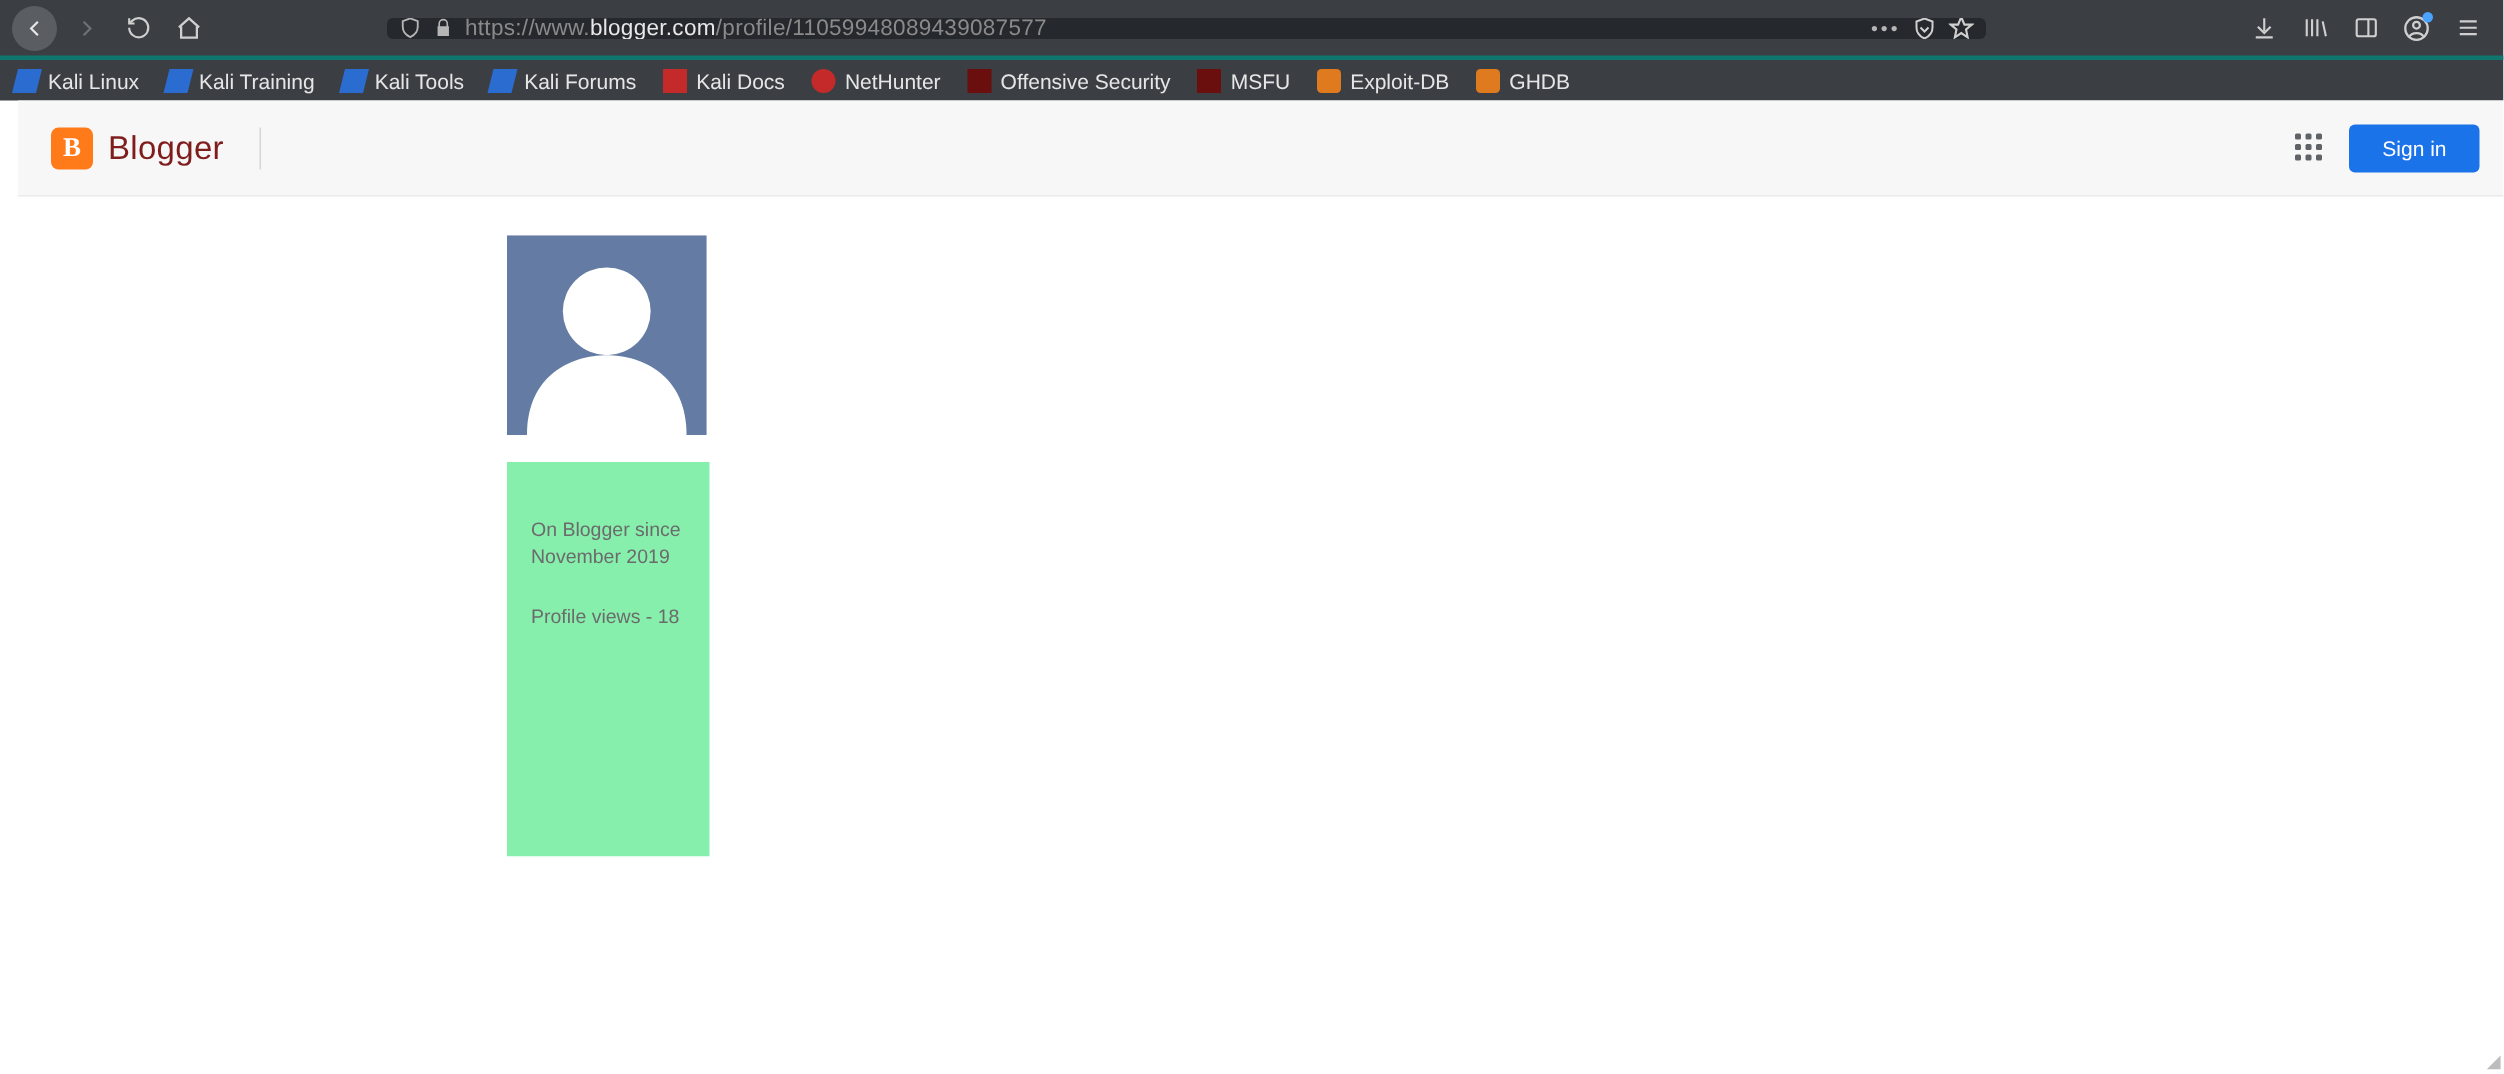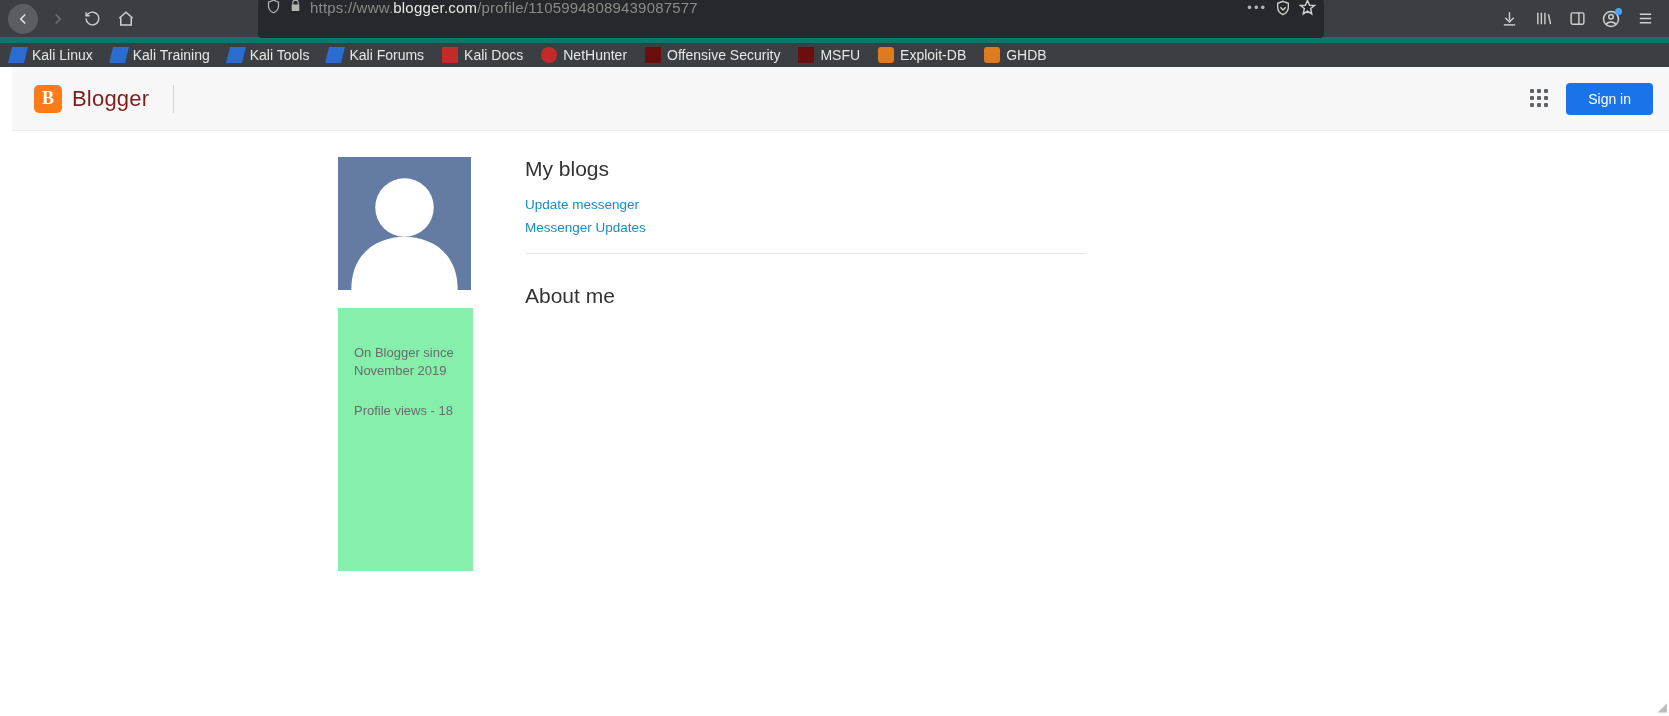--- a/index.html
+++ b/index.html
@@ -4,32 +4,32 @@
 <style>
   * { box-sizing: border-box; margin: 0; padding: 0; }
   body { font-family: Arial, Helvetica, sans-serif; background: #fff; width: 1669px; }
 
   
   .browser-chrome { background: #3b3f44; color: #d0d0d0; font-size: 13px; }
   .nav-row { display: flex; align-items: center; height: 37px; padding: 0 8px; gap: 6px; }
   .nav-btn { width: 28px; height: 28px; display: flex; align-items: center; justify-content: center; border-radius: 4px; color: #bfbfbf; }
   .nav-btn.back-wrap { background: #5a5e63; border-radius: 50%; width: 30px; height: 30px; }
   .nav-btn.dim { color: #6d7075; }
-  .url-wrap { display:flex; align-items:flex-start; flex: 0 0 1066px; margin-left: 112px; background: #25282c; border-radius: 4px; height: 39px; padding: 0 8px; gap: 8px; overflow:hidden; }
+  .url-wrap { display:flex; align-items:center; flex: 0 0 1066px; margin-left: 112px; background: #25282c; border-radius: 4px; height: 14px; padding: 0 8px; gap: 8px; overflow:hidden; }
   .url-wrap .shield, .url-wrap .lock { color:#b5b5b5; display:flex; align-items:center; }
   .url-text { flex:1; white-space:nowrap; font-size:15px; color:#8a8a8a; letter-spacing:.2px; }
   .url-text .scheme { color:#8a8a8a; }
   .url-text .host { color:#e8e8e8; }
   .url-right { display:flex; align-items:center; gap:8px; color:#b5b5b5; }
   .right-icons { margin-left:auto; display:flex; align-items:center; gap:14px; padding-right:6px; color:#cfcfcf; }
   .right-icons .icon { width:20px; height:20px; display:flex; align-items:center; justify-content:center; position:relative; }
   .dot-badge { position:absolute; top:-1px; right:-1px; width:7px; height:7px; border-radius:50%; background:#4aa3ff; }
 
   
-  .bm-row { display:flex; align-items:center; height:30px; padding:0 10px; gap:18px; font-size:14px; color:#e6e6e6; border-top:6px solid #0f766e; }
+  .bm-row { display:flex; align-items:center; height:30px; padding:0 10px; gap:18px; font-size:14px; color:#e6e6e6; border-top:3px solid #0f766e; }
   .bm-item { display:flex; align-items:center; gap:6px; cursor:pointer; }
   .bm-ico { width:16px; height:16px; display:flex; align-items:center; justify-content:center; }
 
   
   .sq-blue { background:#2b6cd1; transform: skewX(-14deg); }
   .sq-red  { background:#c52a2a; }
   .sq-redswirl { background:#c52a2a; border-radius:50%; }
   .sq-dkred { background:#6b0e0e; }
   .sq-orange { background:#e07a1f; border-radius:3px; }
 
@@ -228,26 +228,17 @@
             <circle cx="50" cy="38" r="22" fill="#ffffff"></circle>
             <path d="M10 100 C10 70 32 60 50 60 C68 60 90 70 90 100 Z" fill="#ffffff"></path>
           </svg>
         </div>
         <div class="stats-box">
           <p>On Blogger since November 2019</p>
           <p>Profile views - 18</p>
         </div>
       </div>
 
-      <div class="right-col">
-        <h2 class="sec-h">My blogs</h2>
-        <div id="blogs-list">
-            <a class="blog-link" href="#">Update messenger</a>
-            <a class="blog-link" href="#">Messenger Updates</a>
-          </div>
-        <hr class="hr">
-        <h2 class="sec-h">About me</h2>
-      </div>
     </div>
   </div>
 </div>
 
 <div class="resize-corner">◢</div>
 
 </body></html>

